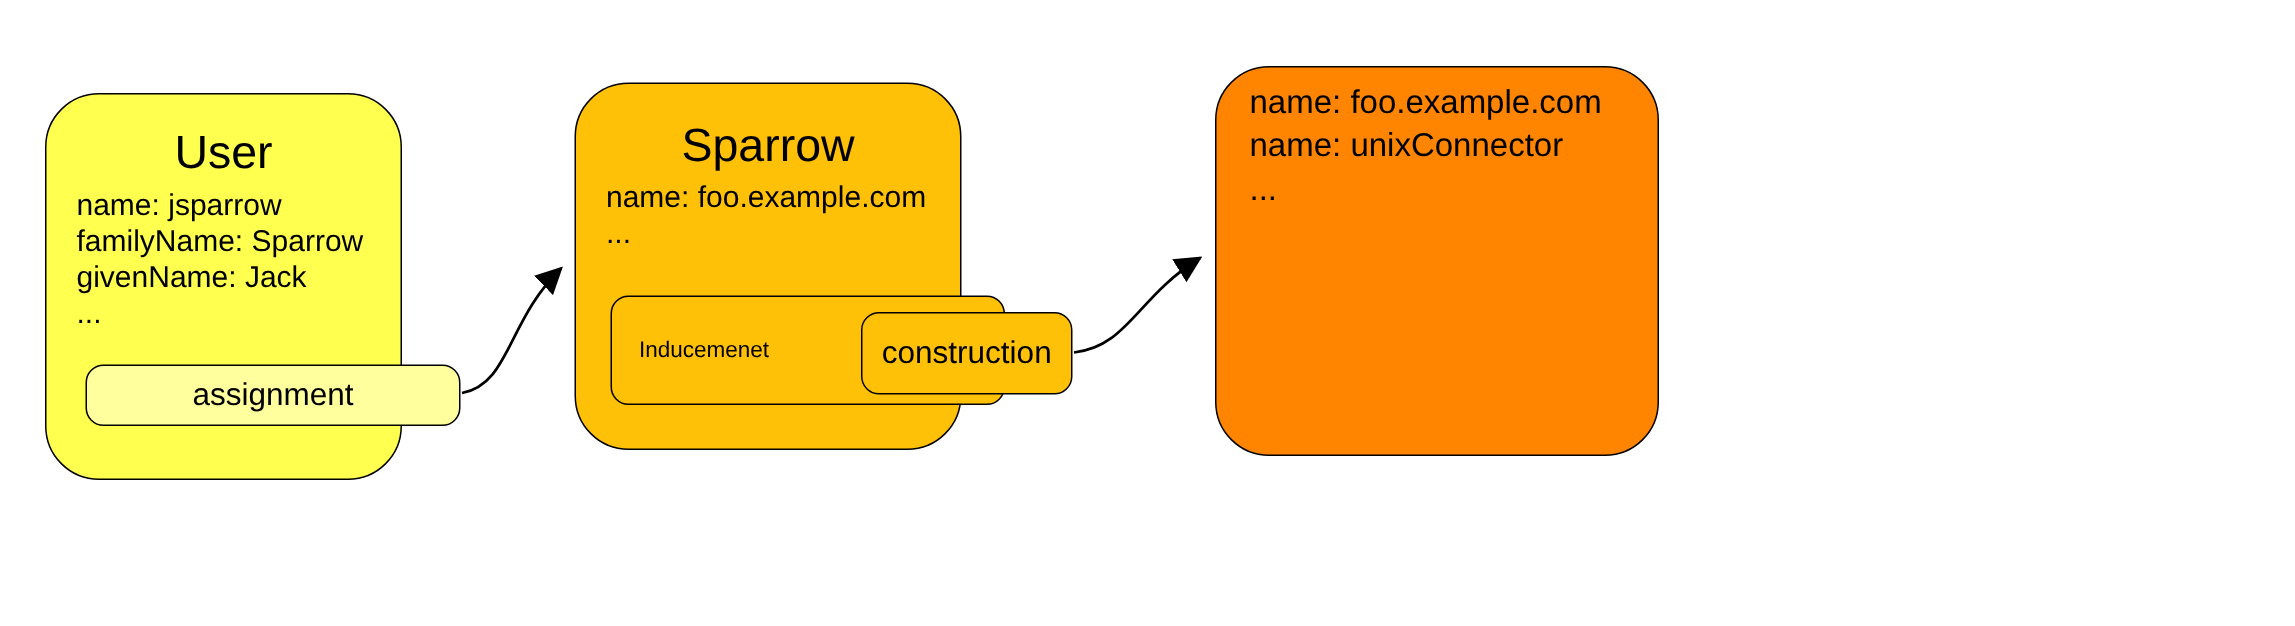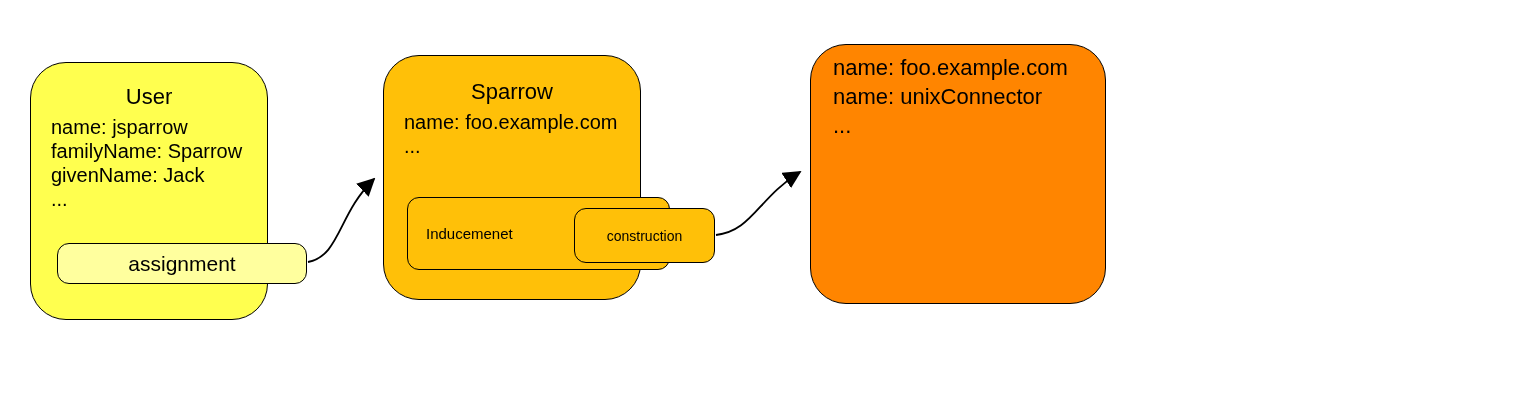--- a/index.html
+++ b/index.html
@@ -15,34 +15,34 @@
   .canvas{position:relative;width:1530px;height:417px;background:#fff;overflow:hidden;}
 
   .node{position:absolute;border:1.5px solid var(--border);box-sizing:border-box;}
   .big{border-radius:36px;}
   .small{border-radius:12px;}
 
   .node-user{left:30px;top:62px;width:238px;height:258px;background:var(--user-fill);}
   .node-service{left:383px;top:55px;width:258px;height:245px;background:var(--service-fill);}
   .node-resource{left:810px;top:44px;width:296px;height:260px;background:var(--resource-fill);}
 
-  .title{text-align:center;font-size:22px;line-height:1.1;}
+  .title{text-align:center;font-size:31px;line-height:1.1;}
   .node-user .title{margin-top:22px;}
   .node-service .title{margin-top:24px;}
   .node-resource .title{margin-top:16px;font-size:27px;}
 
   .body{padding:6px 0 0 20px;font-size:20px;line-height:24px;}
   .node-resource .body{padding-left:22px;font-size:22px;line-height:29px;padding-top:8px;}
 
   .badge-assignment{left:57px;top:243px;width:250px;height:41px;background:var(--assignment-fill);
     display:flex;align-items:center;justify-content:center;font-size:21px;}
   .badge-inducement{left:407px;top:197px;width:263px;height:73px;background:var(--service-fill);
     display:flex;align-items:center;justify-content:flex-start;padding-left:18px;font-size:15px;}
   .badge-construction{left:574px;top:208px;width:141px;height:55px;background:var(--service-fill);
-    display:flex;align-items:center;justify-content:center;font-size:14px;}
+    display:flex;align-items:center;justify-content:center;font-size:21px;}
 
   .arrows{position:absolute;left:0;top:0;width:1530px;height:417px;pointer-events:none;}
 </style>
 </head>
 <body>
 
 <div class="canvas">
 
   <div class="node big node-user">
     <div class="title">User</div>

